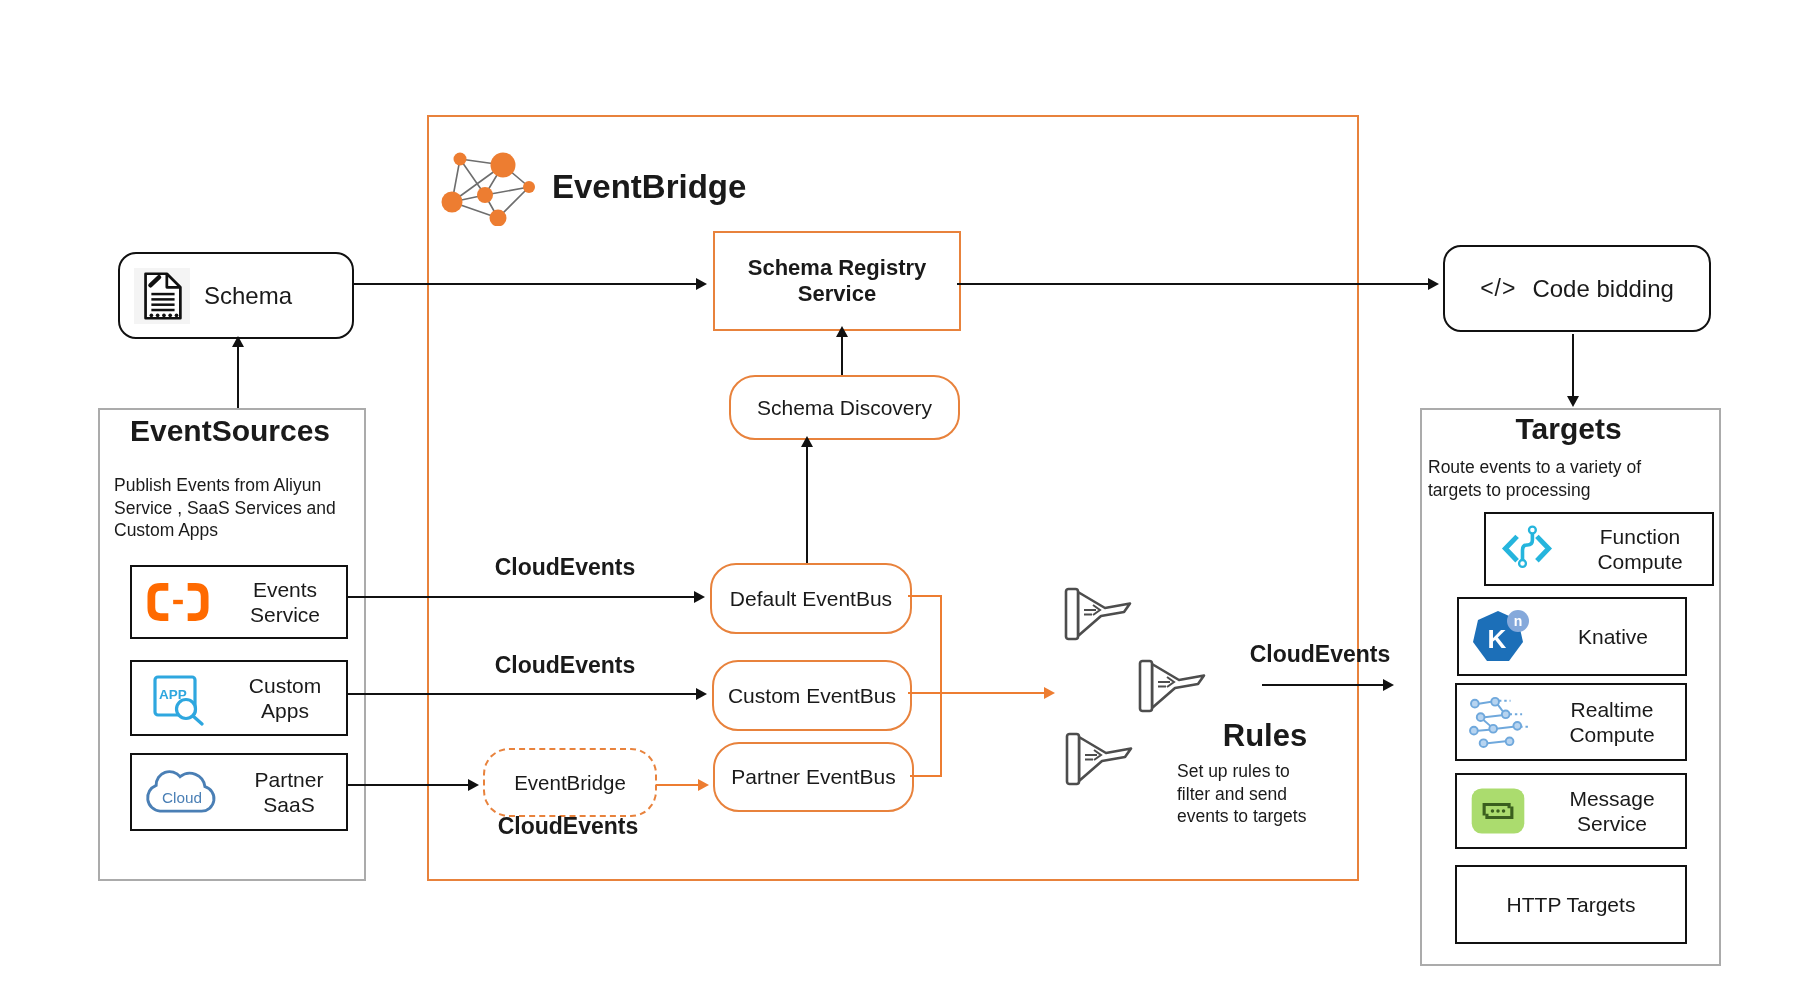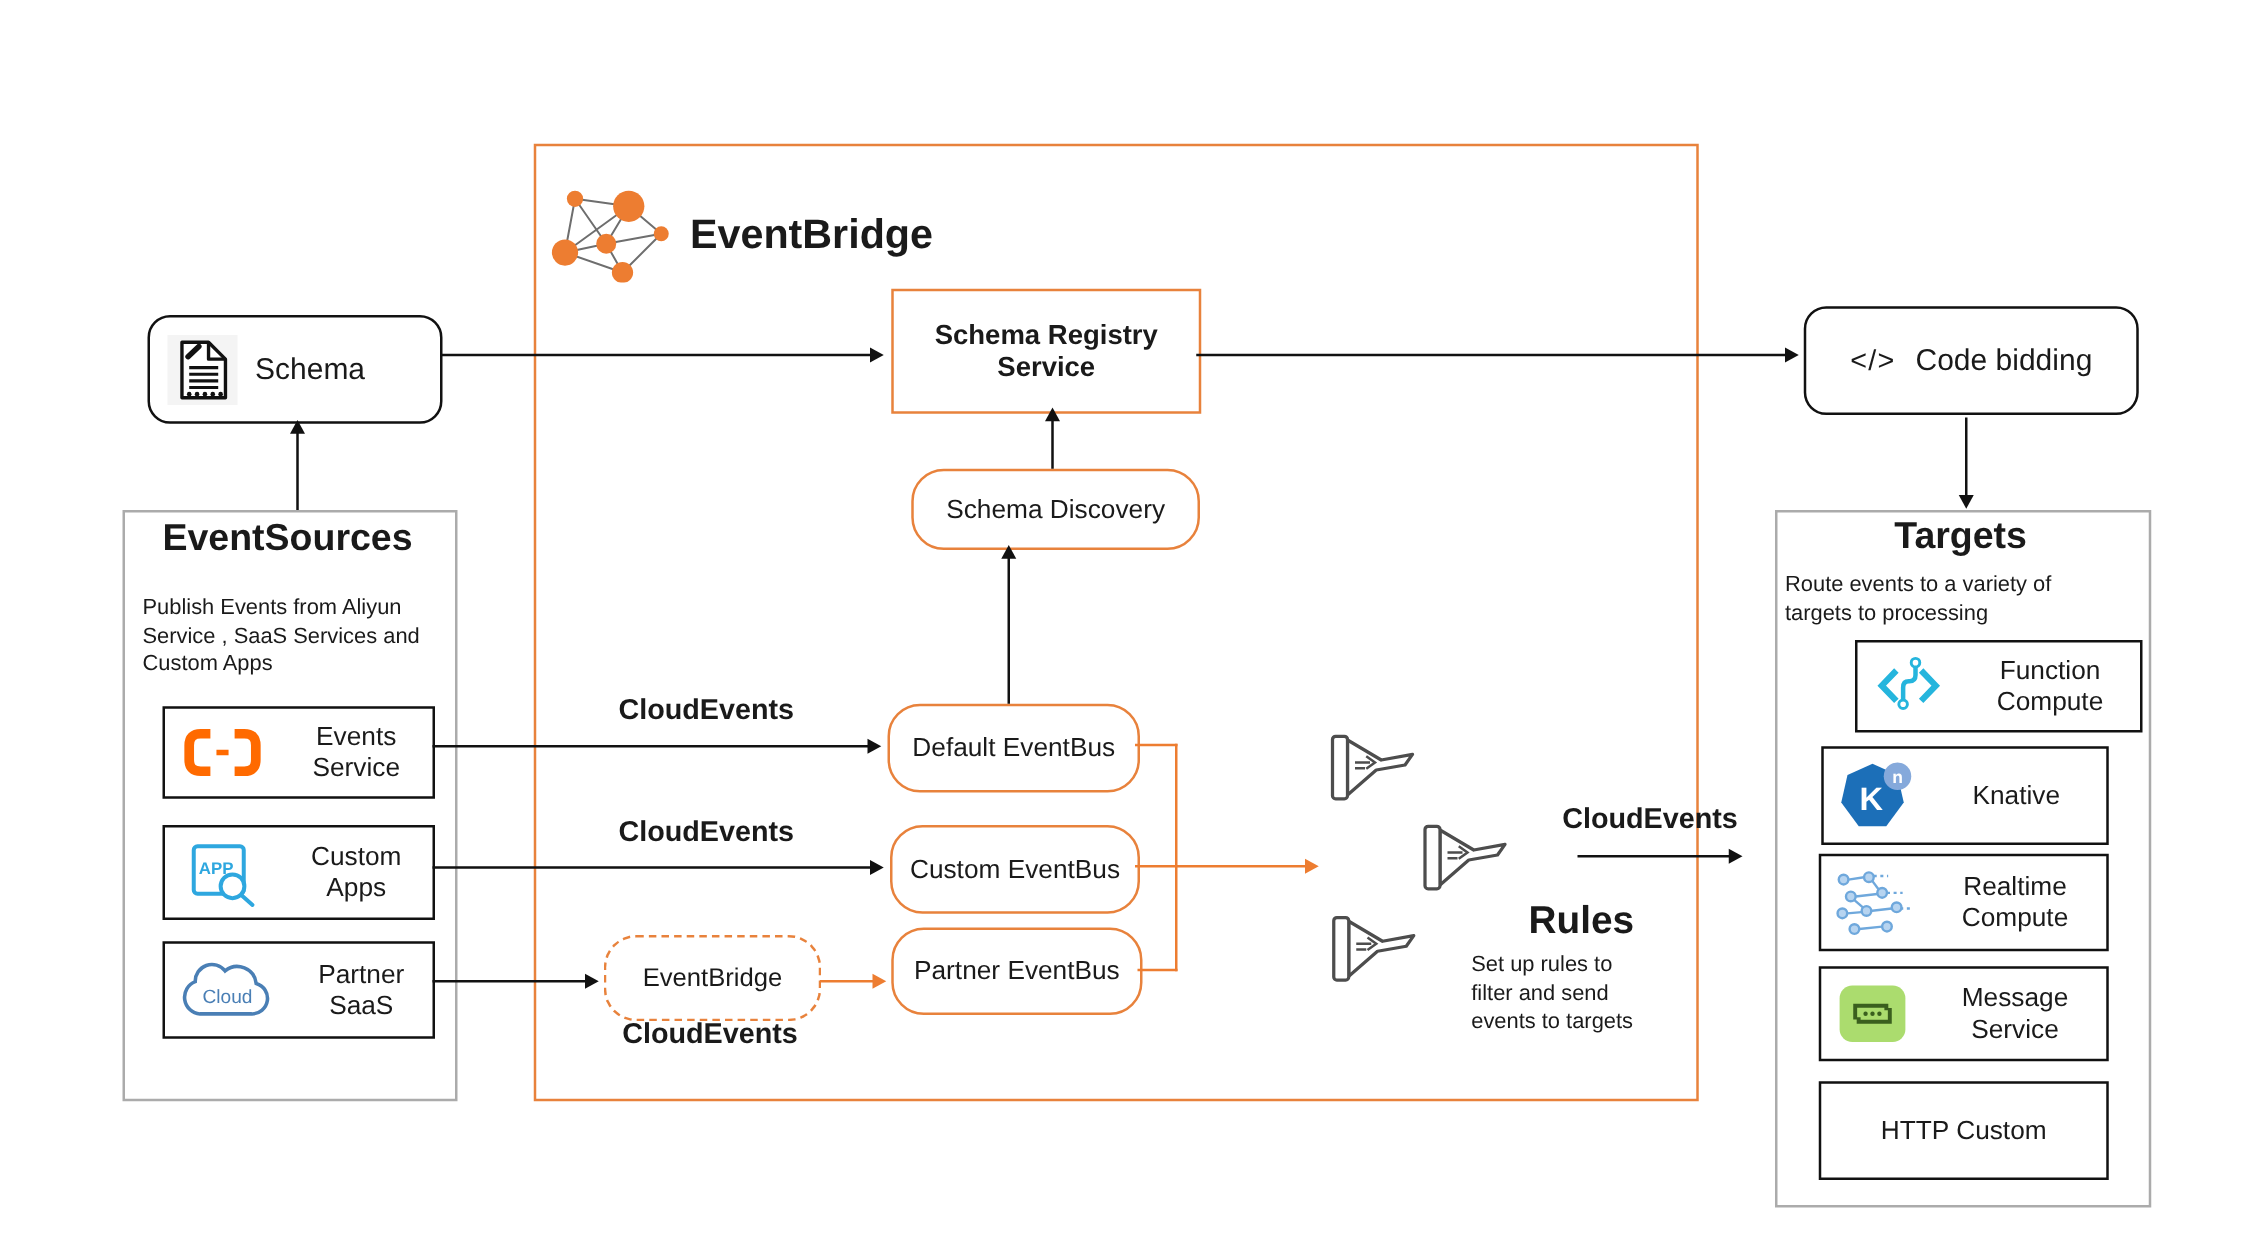--- a/index.html
+++ b/index.html
@@ -345,16 +345,16 @@
     </div>
     <div class="label-cell">
         <div class="lbl2">
       <div>Message</div>
       <div>Service</div>
     </div>
       </div>
   </div>
 
   <div class="blackbox" style="left:1455px;top:865px;width:228px;height:75px;">
-    <div class="lbl2">HTTP Custom</div>
+    <div class="lbl2">HTTP Targets</div>
   </div>
 
 </div>
 
 </body></html>

